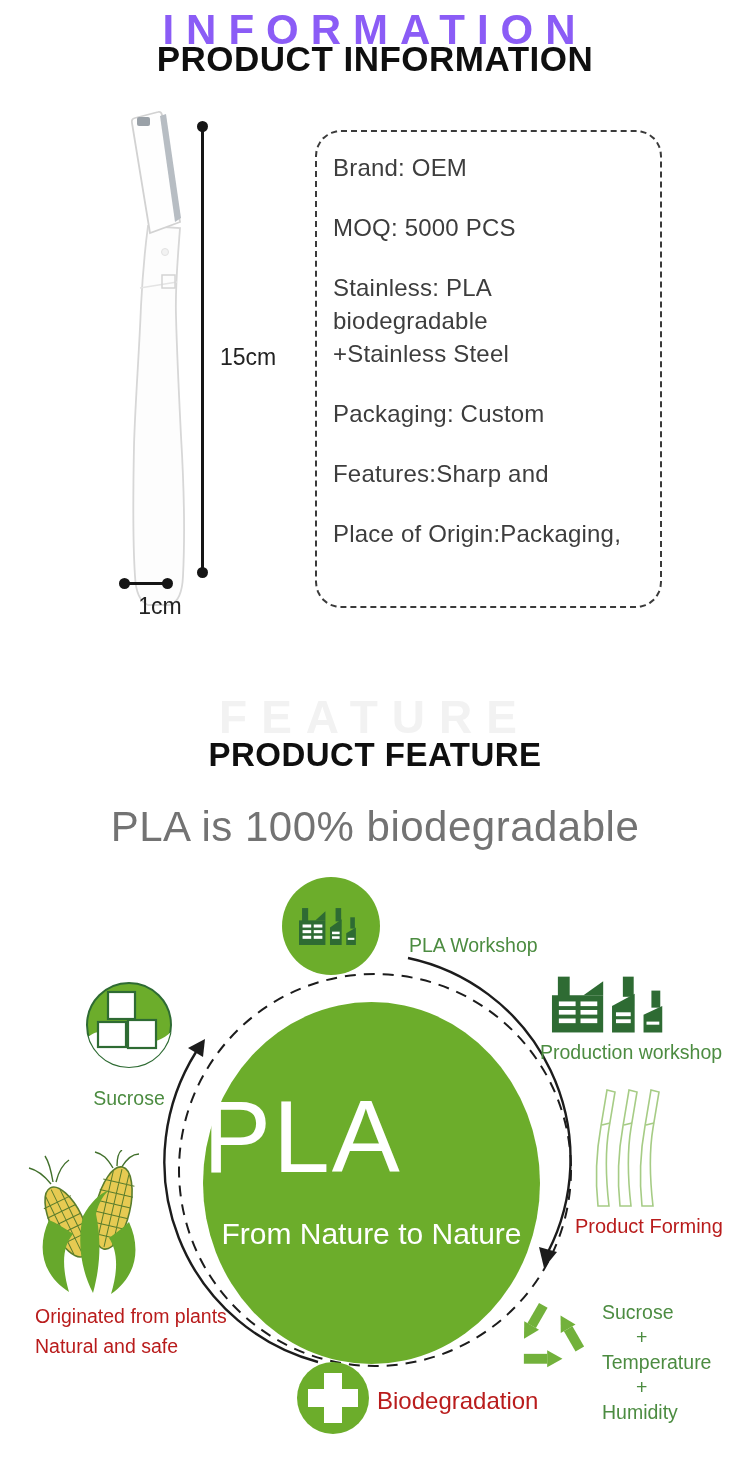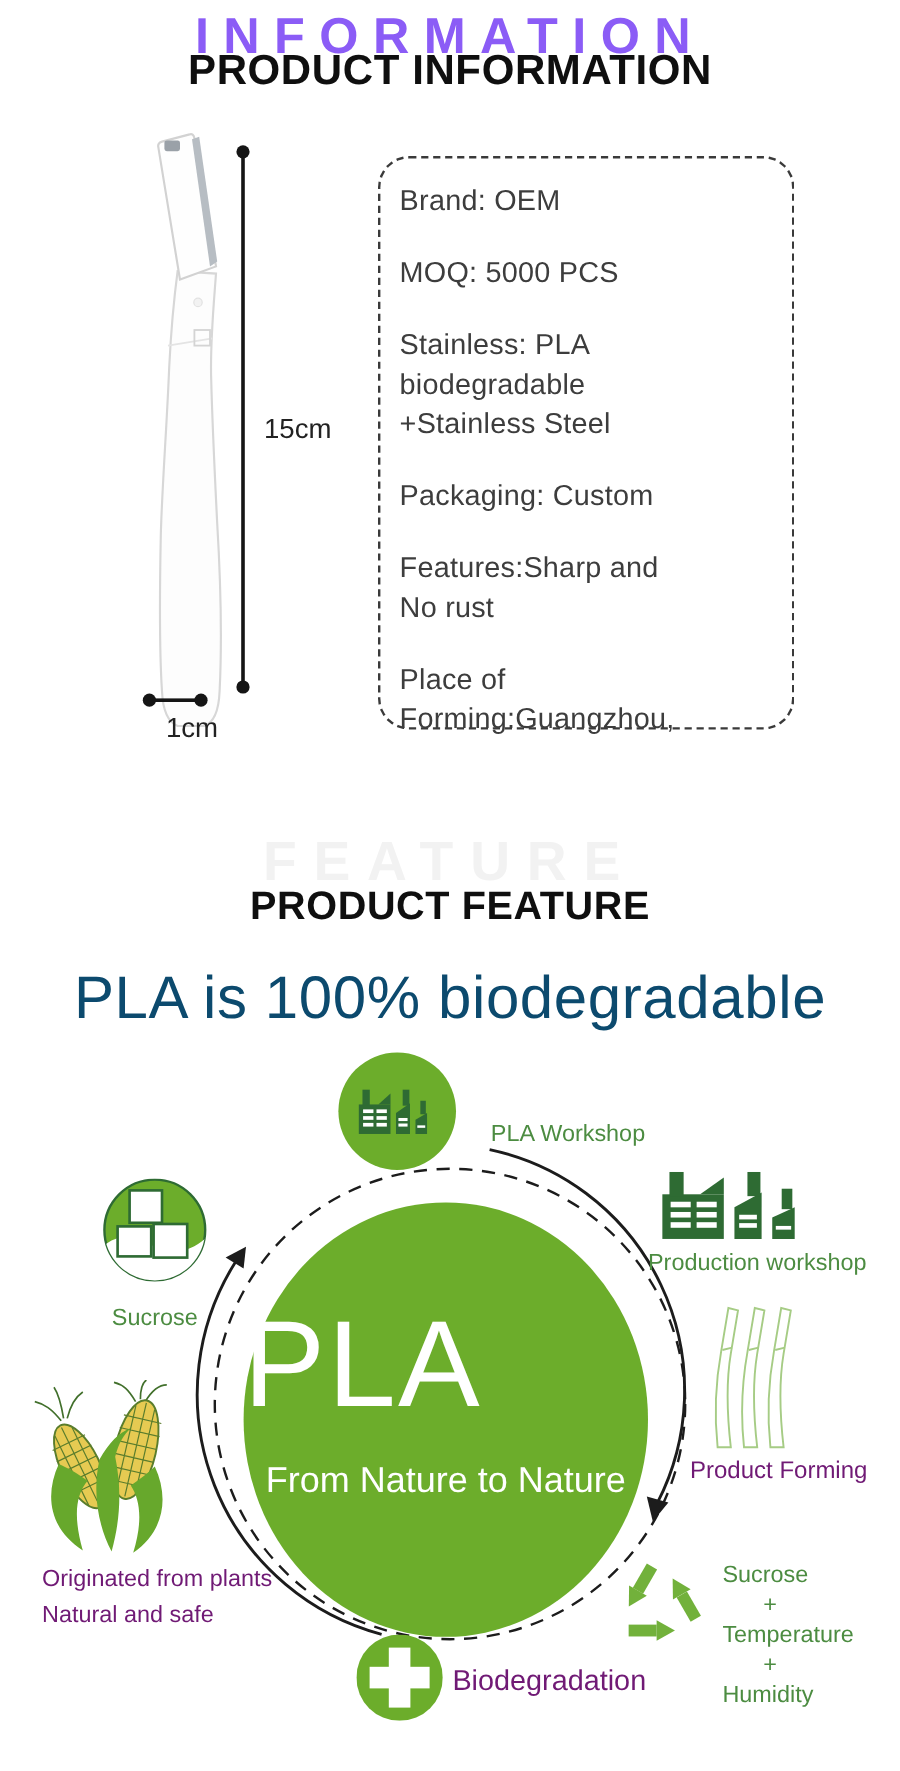--- a/index.html
+++ b/index.html
@@ -10,21 +10,21 @@
   .abs{position:absolute;}
   .center-x{left:50%;transform:translateX(-50%);white-space:nowrap;}
 
   
   .watermark{color:#8b5cf6;font-weight:bold;line-height:1;}
   .wm-info{top:9px;font-size:42px;letter-spacing:12px;}
   .wm-feature{top:694px;font-size:46px;letter-spacing:14px;color:#f2f2f2;}
   .sec-title{color:#0f0f0f;font-weight:bold;line-height:1;letter-spacing:0.5px;}
   .t-info{top:41px;font-size:35px;}
   .t-feature{top:738px;font-size:33px;}
-  .green-heading{top:806px;font-size:50px;color:#0c4a6e;line-height:1;letter-spacing:0.5px;}
+  .green-heading{top:806px;font-size:42px;color:#737373;line-height:1;letter-spacing:0.5px;}
 
   
   .dim-line{background:#151515;}
   .dim-dot{width:11px;height:11px;border-radius:50%;background:#151515;}
   .dim-label{color:#222;font-size:23px;line-height:1;}
 
   
   .spec-box{
     left:315px;top:130px;width:347px;height:478px;box-sizing:border-box;
     border:2px dashed #3a3a3a;border-radius:26px;
@@ -35,21 +35,21 @@
 
   
   .pla-circle{
     left:203px;top:1002px;width:337px;height:362px;border-radius:50%;
     background:#6cad2b;
   }
   .pla-title{top:84px;width:100%;text-align:left;color:#fff;font-size:102px;line-height:1;letter-spacing:2px;}
   .pla-sub{top:214px;width:100%;text-align:center;color:#fff;font-size:30px;line-height:1.2;}
   .icon-circle{border-radius:50%;background:#6cad2b;}
   .node-label{color:#4c8c41;font-size:19.5px;line-height:1.25;white-space:nowrap;}
-  .node-label.dark{color:#701a75;}
+  .node-label.dark{color:#b91c1c;}
   .sun-line{line-height:25px;}
   .sun-plus{margin-left:34px;}
 </style>
 </head>
 <body>
 
 <div class="page">
 
   <svg width="0" height="0" style="position:absolute" aria-hidden="true">
     <defs>
@@ -107,24 +107,23 @@
       </div>
       <div class="spec">
         <div class="spec-line">Stainless: PLA biodegradable</div>
         <div class="spec-line">+Stainless Steel</div>
       </div>
       <div class="spec">
         <div class="spec-line">Packaging: Custom</div>
       </div>
       <div class="spec">
         <div class="spec-line">Features:Sharp and</div>
-        <div class="spec-line">No rust</div>
-      </div>
-      <div class="spec">
-        <div class="spec-line">Place of Forming:Guangzhou,</div>
+      </div>
+      <div class="spec">
+        <div class="spec-line">Place of Origin:Packaging,</div>
       </div>
     </div>
   </section>
 
   <section>
     <div class="abs center-x watermark wm-feature">FEATURE</div>
     <div class="abs center-x sec-title t-feature">PRODUCT FEATURE</div>
     <div class="abs center-x green-heading">PLA is 100% biodegradable</div>
 
     <svg class="abs" style="left:0;top:860px" width="750" height="616" viewBox="0 0 750 616">

